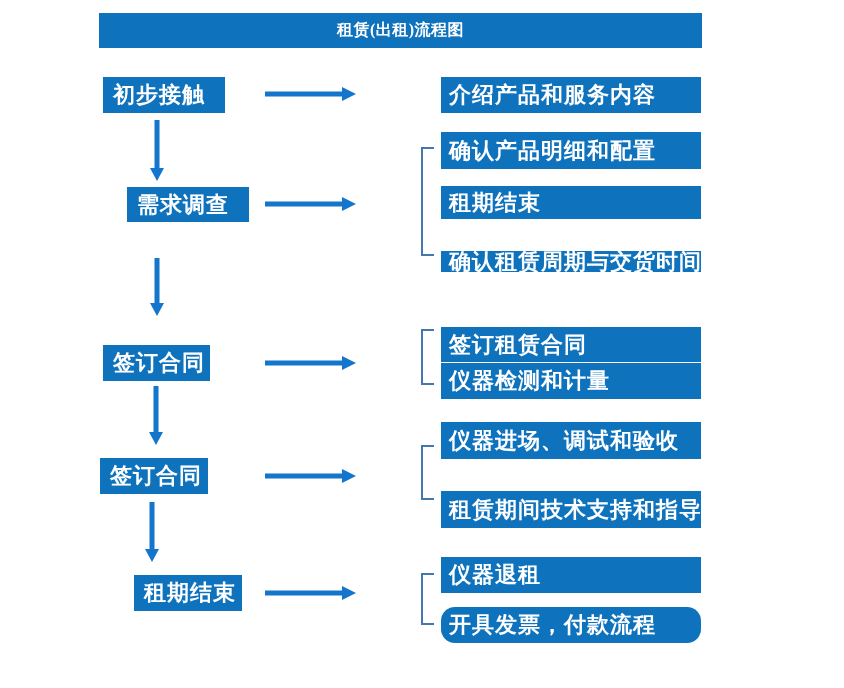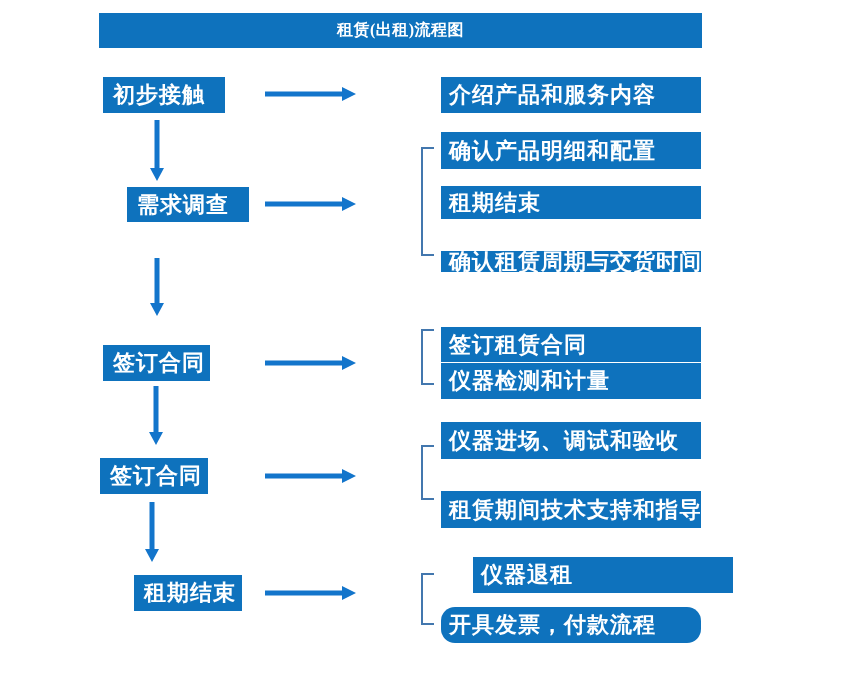--- a/index.html
+++ b/index.html
@@ -107,16 +107,16 @@
   <div class="box detail" style="left:441px; top:132px; width:260px; height:37px;">确认产品明细和配置</div>
   <div class="box detail" style="left:441px; top:186px; width:260px; height:33px;">租期结束</div>
   <div class="box detail" style="left:441px; top:251px; width:260px; height:21px;">确认租赁周期与交货时间</div>
 
   <div class="box detail" style="left:441px; top:327px; width:260px; height:35px;">签订租赁合同</div>
   <div class="box detail" style="left:441px; top:363px; width:260px; height:36px;">仪器检测和计量</div>
 
   <div class="box detail" style="left:441px; top:422px; width:260px; height:37px;">仪器进场、调试和验收</div>
   <div class="box detail" style="left:441px; top:491px; width:260px; height:37px;">租赁期间技术支持和指导</div>
 
-  <div class="box detail" style="left:441px; top:557px; width:260px; height:36px;margin-left:32px;">仪器退租</div>
+  <div class="box detail" style="left:441px; top:557px; width:260px; height:36px;">仪器退租</div>
   <div class="box detail" style="left:441px; top:607px; width:260px; height:36px;border-radius:14px;">开具发票，付款流程</div>
 
 </div>
 
 </body></html>

